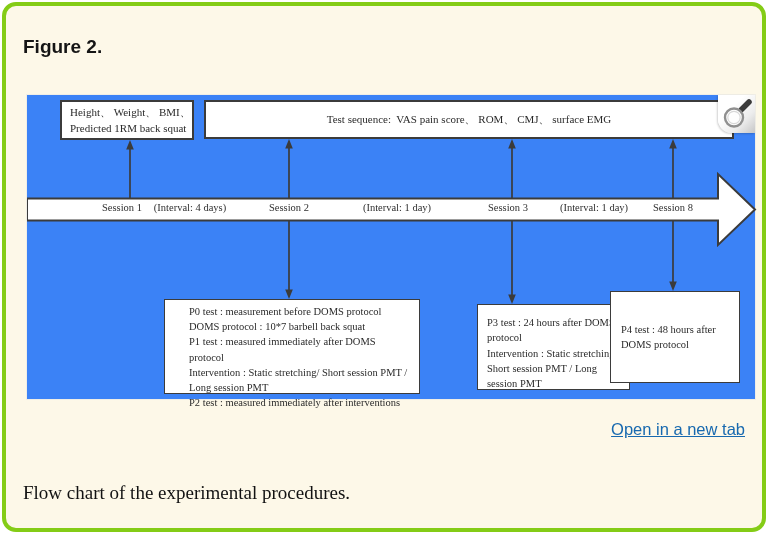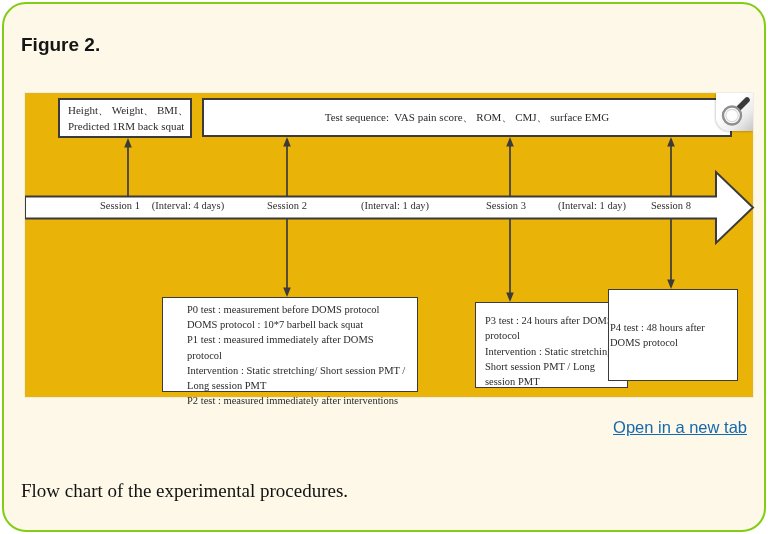--- a/index.html
+++ b/index.html
@@ -6,38 +6,38 @@
     margin: 0; padding: 0;
     width: 768px; height: 534px;
     background: #ffffff;
     overflow: hidden;
     font-family: "Liberation Sans", sans-serif;
   }
   .card {
     position: absolute;
     left: 2px; top: 2px; right: 2px; bottom: 2px;
     background: #fdf8e8;
-    border: 2px solid #84cc16;
-    border-radius: 24px;
+    border: 4px solid #84cc16;
+    border-radius: 14px;
     box-sizing: border-box;
   }
   .fig-title {
     position: absolute;
     left: 17px; top: 30px;
     font-size: 19px;
     font-weight: 600;
     color: #151515;
     margin: 0;
   }
   
   .panel {
     position: absolute;
     left: 20px; top: 88px;
     width: 730px; height: 306px;
-    background: #eab308;
+    background: #3b82f6;
     border: 1px solid #f0eee6;
     box-sizing: border-box;
     cursor: pointer;
   }
   .connectors {
     position: absolute; left: 0; top: 0;
   }
   .dbox {
     position: absolute;
     border: 2px solid #3b3b3b;
@@ -68,21 +68,21 @@
     left: 407px; top: 209px; width: 153px; height: 86px;
     font-size: 10.5px; line-height: 15.3px;
     padding: 10px 6px 0 9px;
     border-width: 1.8px;
     margin-left: 43px;
   }
   .box-p4 {
     left: 583px; top: 196px; width: 130px; height: 92px;
     font-size: 10.5px; line-height: 15.5px;
     display: flex; align-items: center;
-    padding-left: 1px;
+    padding-left: 10px;
     border-width: 1.8px;
   }
   .tl-label {
     position: absolute;
     top: 107px;
     transform: translateX(-50%);
     font-family: "Liberation Serif", "DejaVu Sans", serif;
     font-size: 10.5px;
     color: #2f2f2f;
     white-space: nowrap;

